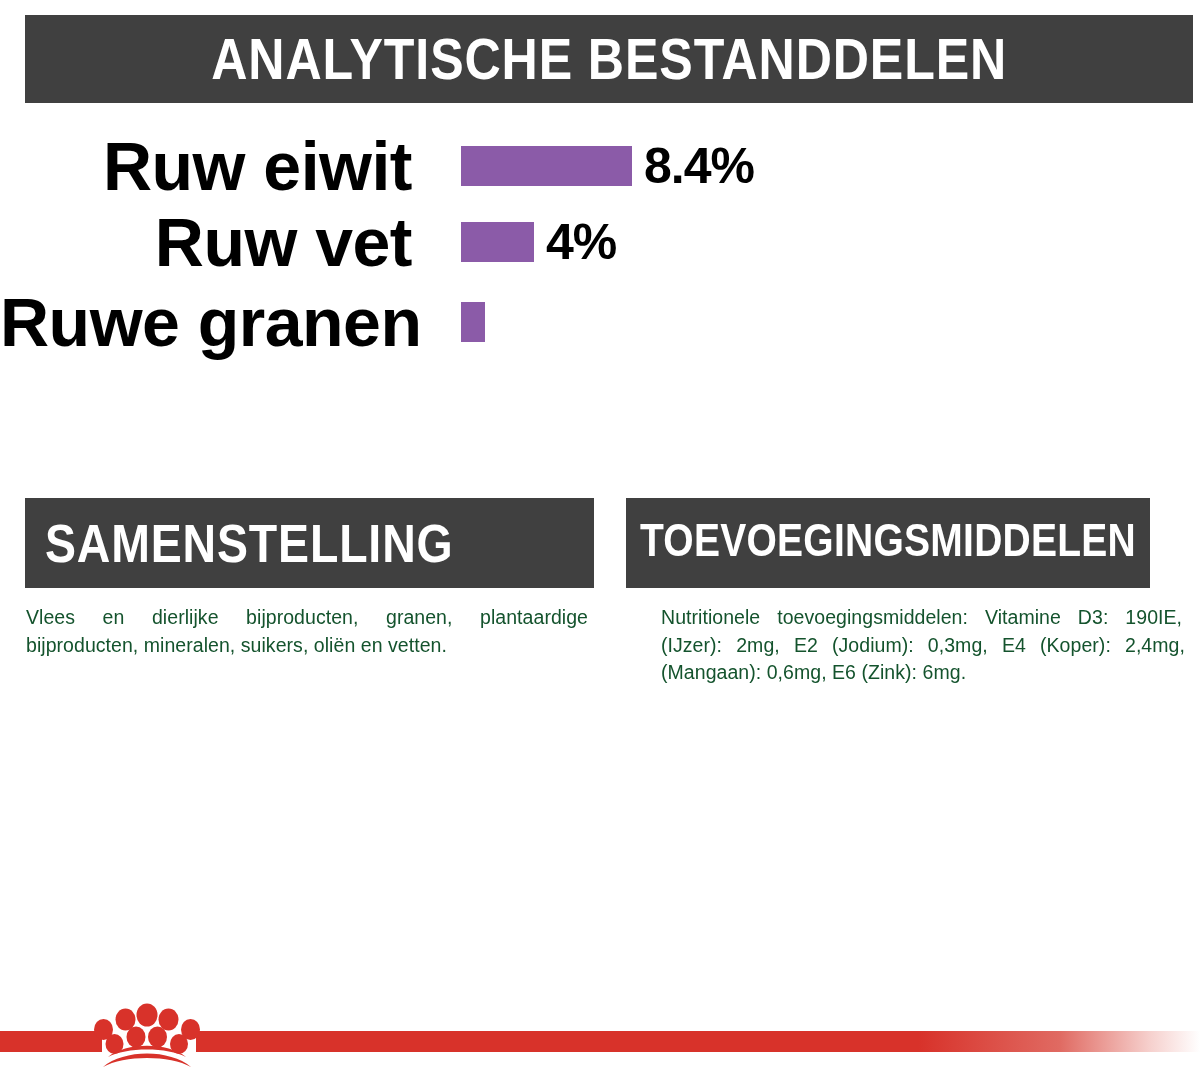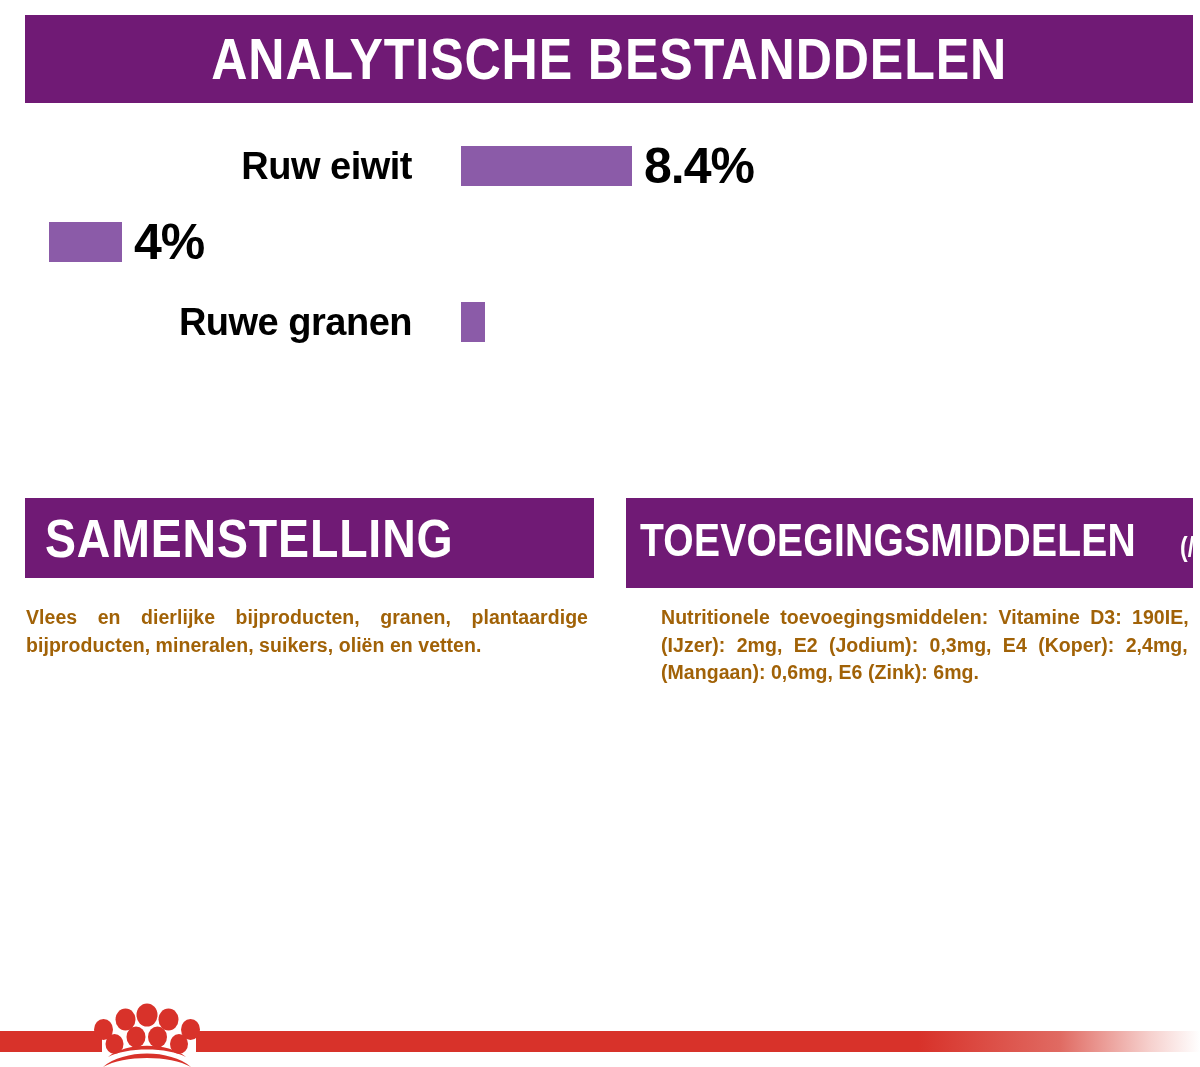--- a/index.html
+++ b/index.html
@@ -14,21 +14,21 @@
     position: relative;
     overflow: hidden;
     font-family: "Liberation Sans", sans-serif;
     color: #111111;
     -webkit-font-smoothing: antialiased;
   }
 
   
   .banner {
     position: absolute;
-    background: #701a75;
+    background: #404040;
     display: flex;
     align-items: center;
     box-sizing: border-box;
   }
   .banner-text {
     color: #ffffff;
     font-family: "Liberation Sans Narrow", "Liberation Sans", sans-serif;
     font-weight: 700;
     letter-spacing: 0.5px;
     white-space: nowrap;
@@ -64,21 +64,21 @@
     position: absolute;
     left: 0;
     width: 1200px;
     height: 76px;
     display: flex;
     align-items: center;
   }
   .analysis-label {
     width: 412px;
     text-align: right;
-    font-size: 38px;
+    font-size: 68px;
     font-weight: 700;
     color: #000000;
     line-height: 1;
     letter-spacing: -0.5px;
     white-space: nowrap;
     padding-right: 0;
     box-sizing: border-box;
   }
   .analysis-bar-wrap {
     margin-left: 49px;
@@ -98,33 +98,33 @@
     line-height: 1;
     letter-spacing: -1px;
     white-space: nowrap;
   }
 
   
   #composition-banner {
     left: 25px;
     top: 498px;
     width: 569px;
-    height: 80px;
+    height: 90px;
     padding-left: 20px;
     align-items: center;
   }
   #composition-banner .banner-text {
     font-size: 54px;
     letter-spacing: 1px;
   }
 
   #additives-banner {
     left: 626px;
     top: 498px;
-    width: 567px;
+    width: 524px;
     height: 90px;
     padding-left: 14px;
     align-items: baseline;
   }
   #additives-banner .additives-title {
     color: #ffffff;
     font-family: "Liberation Sans Narrow", "Liberation Sans", sans-serif;
     font-weight: 700;
     font-size: 47px;
     letter-spacing: 0.3px;
@@ -146,22 +146,22 @@
     line-height: 1;
     position: relative;
     top: 18px;
     margin-left: -58px;
   }
 
   .body-text {
     position: absolute;
     font-size: 19.5px;
     line-height: 1.42;
-    color: #a16207;
-    font-weight: 700;
+    color: #14532d;
+    font-weight: 400;
     text-align: justify;
     letter-spacing: 0.05px;
   }
   #composition-text {
     left: 26px;
     top: 604px;
     width: 562px;
   }
   #additives-text {
     left: 613px;
@@ -208,20 +208,21 @@
 
   <div class="analysis-row" style="top:0px;">
     <div class="analysis-label">Ruw eiwit</div>
     <div class="analysis-bar-wrap">
       <div class="analysis-bar" style="width:171px;"></div>
       <div class="analysis-value">8.4%</div>
     </div>
   </div>
 
   <div class="analysis-row" style="top:76px;">
+    <div class="analysis-label">Ruw vet</div>
     <div class="analysis-bar-wrap">
       <div class="analysis-bar" style="width:73px;"></div>
       <div class="analysis-value">4%</div>
     </div>
   </div>
 
   <div class="analysis-row" style="top:156px;">
     <div class="analysis-label">Ruwe granen</div>
     <div class="analysis-bar-wrap">
       <div class="analysis-bar" style="width:24px;"></div>

